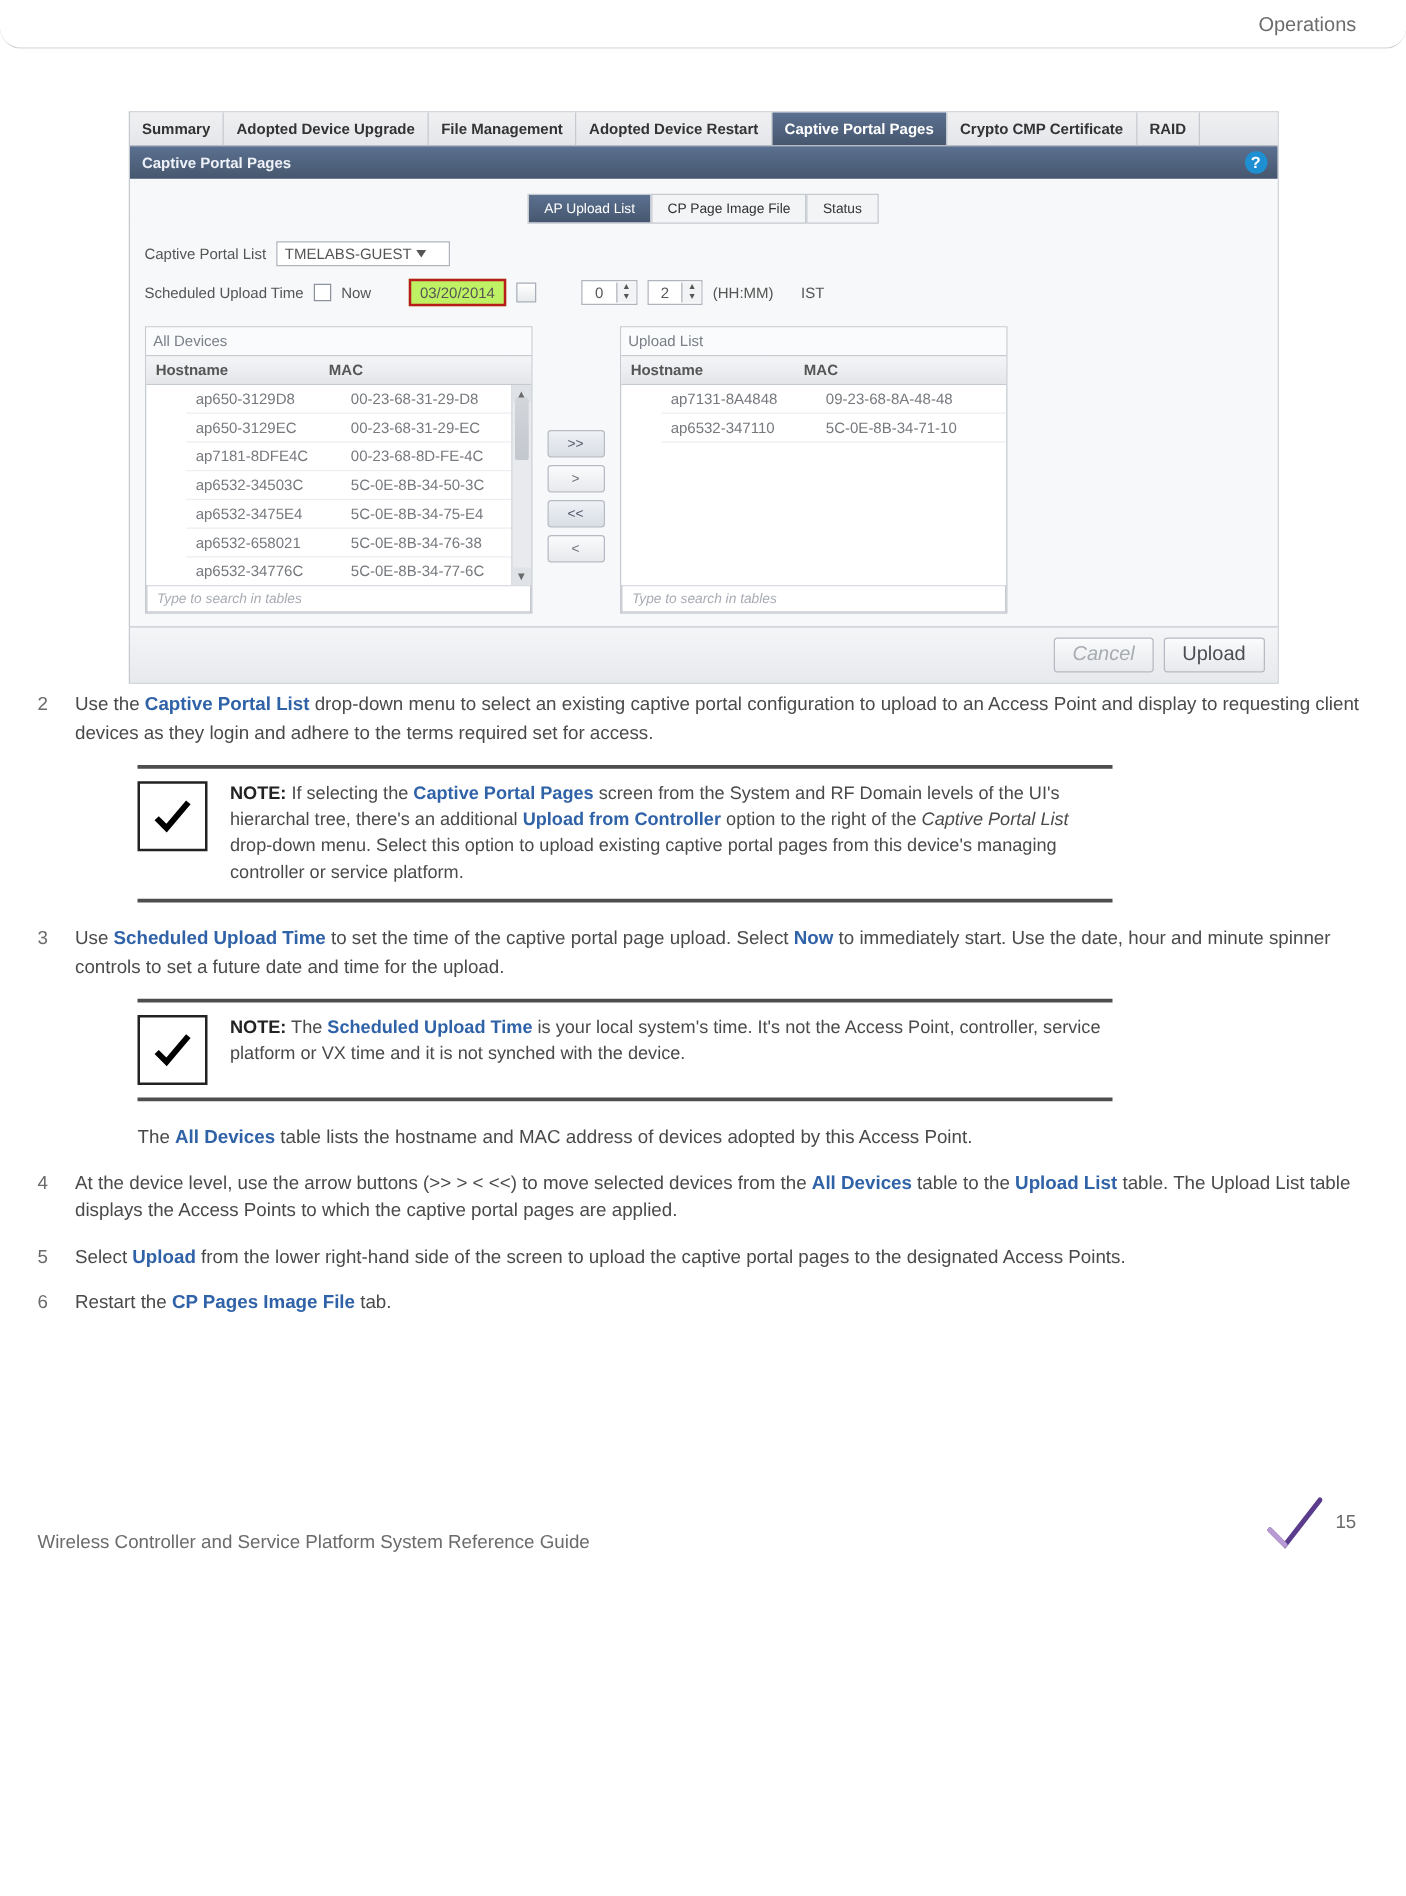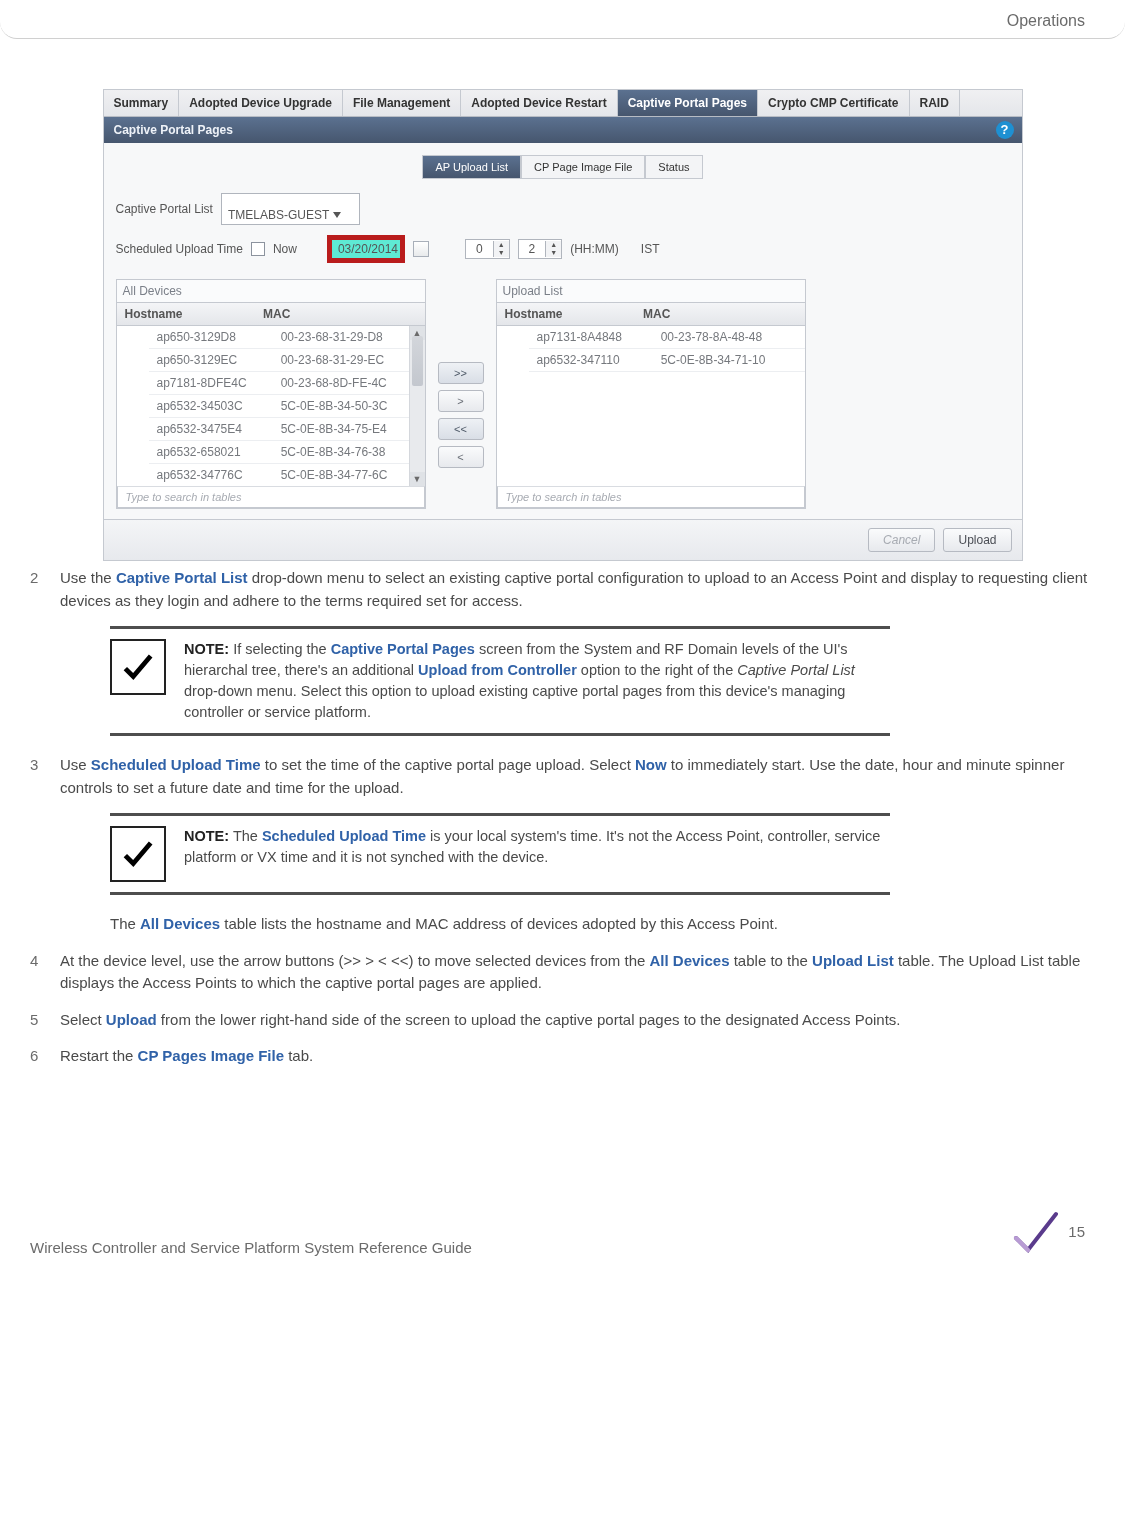--- a/index.html
+++ b/index.html
@@ -92,41 +92,41 @@
     .form-row {
       display: flex;
       align-items: center;
       gap: 8px;
       margin-bottom: 10px;
       font-size: 12px;
     }
     .dropdown {
       border: 1px solid #b0b5bd;
       background: #fff;
-      padding: 14px 18px 2px 6px;
+      padding: 2px 18px 2px 6px;
       position: relative;
       display: inline-flex;
       align-items: center;
       gap: 4px;
       min-width: 130px;
     }
     .caret-down {
       border-left: 4px solid transparent;
       border-right: 4px solid transparent;
       border-top: 6px solid #555;
     }
     .checkbox {
       width: 14px; height: 14px;
       border: 1px solid #8c939e;
       background: #fff;
       display: inline-block;
     }
     .dateinput {
-      border: 5px solid #b91c1c;
-      background: #5eead4;
+      border: 2px solid #b91c1c;
+      background: #bef264;
       padding: 2px 6px;
       width: 78px;
       text-align: center;
     }
     .cal-icon {
       width: 16px; height: 16px;
       border: 1px solid #a8afb9;
       background: linear-gradient(#fff,#e8eaec);
       display: inline-block;
     }
@@ -248,21 +248,21 @@
       gap: 8px;
       padding: 8px 10px;
       background: linear-gradient(#f4f5f7,#e7e9ed);
       border-top: 1px solid #c5c9d0;
     }
     .btn {
       border: 1px solid #b6bac2;
       background: linear-gradient(#fafbfc,#e7e9ed);
       padding: 4px 14px;
       border-radius: 3px;
-      font-size: 12px;
+      font-size: 16px;
       color: #4b4e55;
     }
     .btn.disabled {
       color: #a7abb2;
       font-style: italic;
     }
     .figure-caption {
       text-align: center;
       font-size: 14px;
       margin-bottom: 18px;
@@ -448,21 +448,21 @@
 
         <div class="listbox right">
           <div class="listbox-title">Upload List</div>
           <div class="list-head">
             <div class="col-host">Hostname</div>
             <div class="col-mac">MAC</div>
           </div>
           <div class="list-rows" style="height:160px">
             <div class="list-row">
                 <div class="col-host">ap7131-8A4848</div>
-                <div class="col-mac">00-23-78-8A-48-48</div>
+                <div class="col-mac">09-23-68-8A-48-48</div>
               </div>
             <div class="list-row">
                 <div class="col-host">ap6532-347110</div>
                 <div class="col-mac">5C-0E-8B-34-71-10</div>
               </div>
           </div>
           <div class="search-input">Type to search in tables</div>
         </div>
       </div>
     </div>

